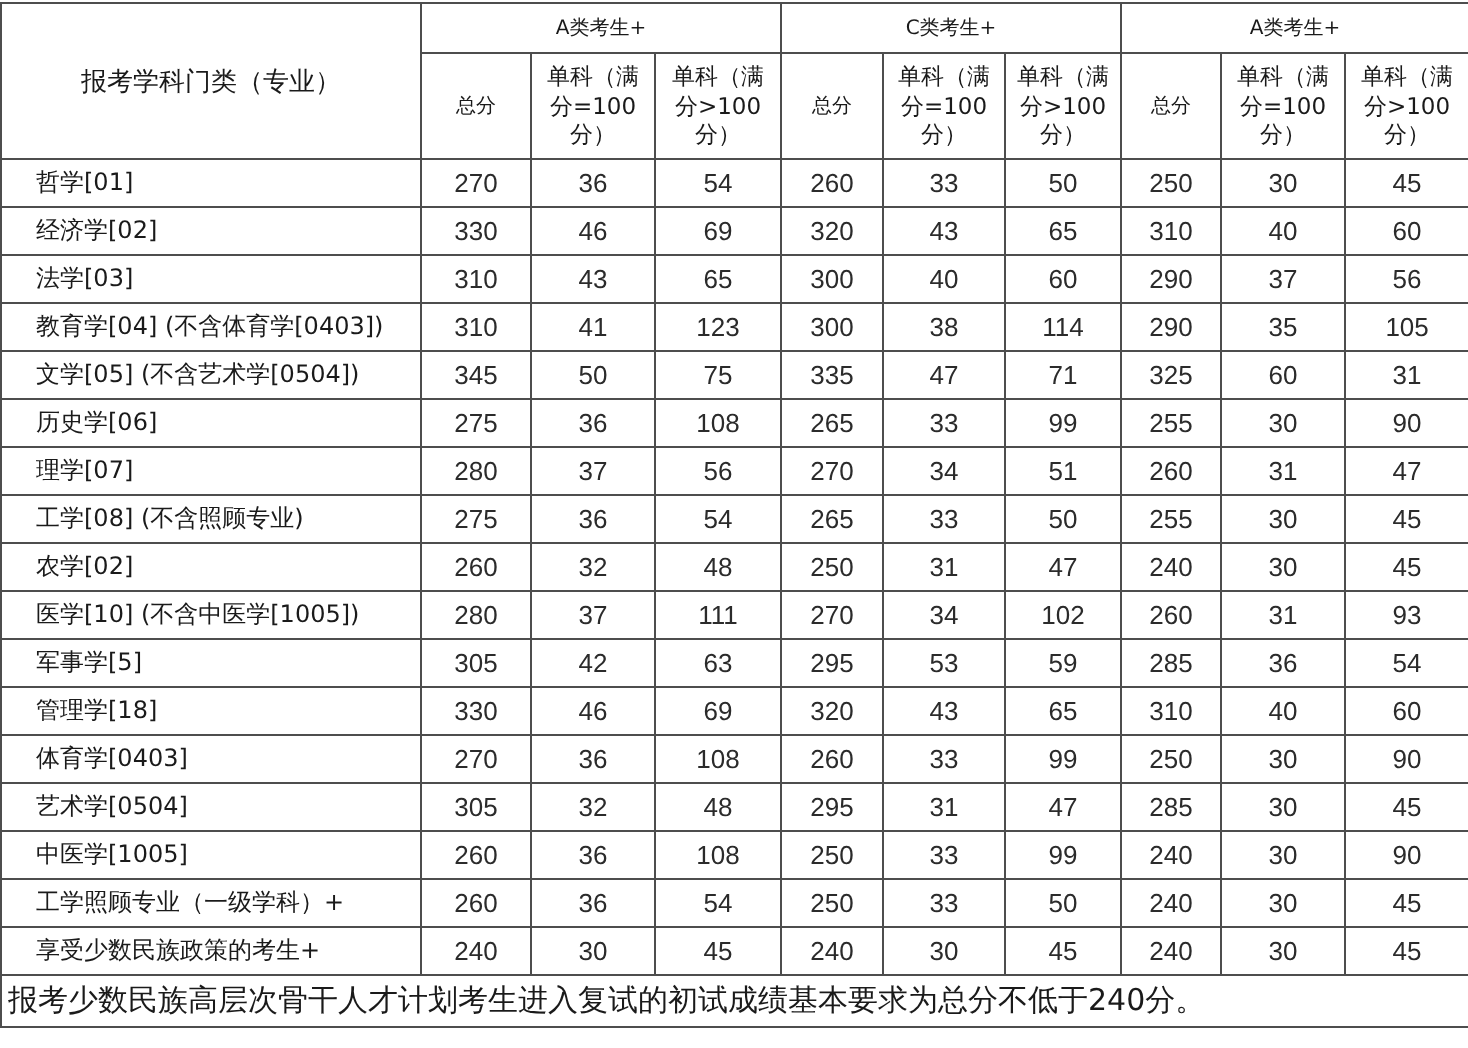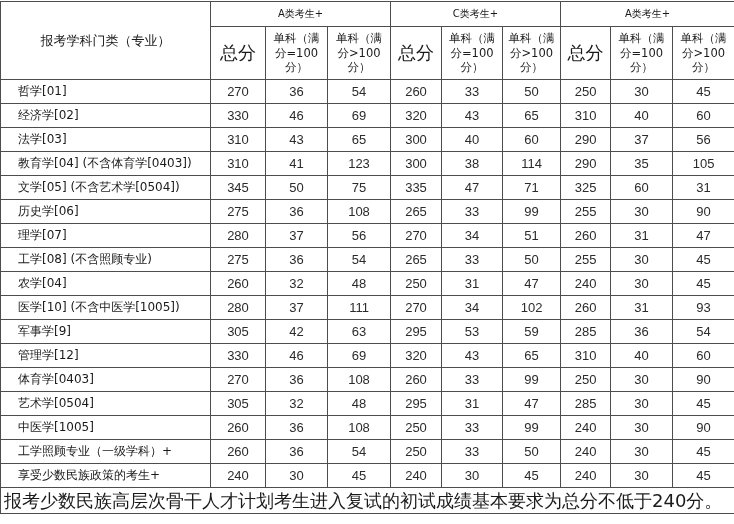--- a/index.html
+++ b/index.html
@@ -36,21 +36,21 @@
   .sub-head {
     height: 53px;
     text-align: center;
     vertical-align: middle;
     font-size: 11.5px;
     line-height: 1.3;
     padding: 2px 3px;
     word-break: break-all;
   }
   .total-head {
-    font-size: 18px;
+    font-size: 10px;
     margin-top: 20px;
   }
   td.subject {
     height: 24px;
     text-align: left;
     vertical-align: middle;
     font-size: 12px;
     padding-left: 17px;
     white-space: nowrap;
   }
@@ -58,21 +58,21 @@
     text-align: center;
     vertical-align: middle;
     font-family: "Liberation Sans", sans-serif;
     font-size: 13px;
     color: #2b2b2b;
   }
   tfoot td.footnote {
     height: 26px;
     text-align: left;
     vertical-align: middle;
-    font-size: 18px;
+    font-size: 15px;
     padding-left: 3px;
     white-space: nowrap;
     margin-left: 32px;
   }
 </style>
 </head>
 <body>
 
 <table>
   <colgroup>
@@ -197,21 +197,21 @@
         <td class="num">36</td>
         <td class="num">54</td>
         <td class="num">265</td>
         <td class="num">33</td>
         <td class="num">50</td>
         <td class="num">255</td>
         <td class="num">30</td>
         <td class="num">45</td>
       </tr>
       <tr>
-        <td class="subject">农学[04]</td>
+        <td class="subject">农学[02]</td>
         <td class="num">260</td>
         <td class="num">32</td>
         <td class="num">48</td>
         <td class="num">250</td>
         <td class="num">31</td>
         <td class="num">47</td>
         <td class="num">240</td>
         <td class="num">30</td>
         <td class="num">45</td>
       </tr>
@@ -221,33 +221,33 @@
         <td class="num">37</td>
         <td class="num">111</td>
         <td class="num">270</td>
         <td class="num">34</td>
         <td class="num">102</td>
         <td class="num">260</td>
         <td class="num">31</td>
         <td class="num">93</td>
       </tr>
       <tr>
-        <td class="subject">军事学[9]</td>
+        <td class="subject">军事学[5]</td>
         <td class="num">305</td>
         <td class="num">42</td>
         <td class="num">63</td>
         <td class="num">295</td>
         <td class="num">53</td>
         <td class="num">59</td>
         <td class="num">285</td>
         <td class="num">36</td>
         <td class="num">54</td>
       </tr>
       <tr>
-        <td class="subject">管理学[12]</td>
+        <td class="subject">管理学[18]</td>
         <td class="num">330</td>
         <td class="num">46</td>
         <td class="num">69</td>
         <td class="num">320</td>
         <td class="num">43</td>
         <td class="num">65</td>
         <td class="num">310</td>
         <td class="num">40</td>
         <td class="num">60</td>
       </tr>

